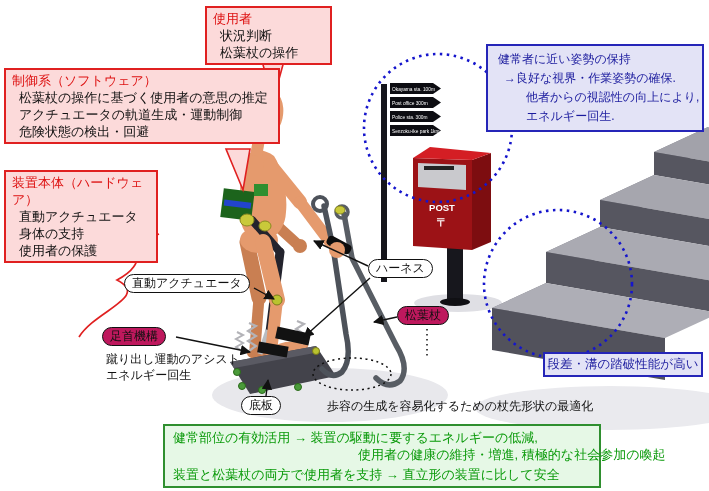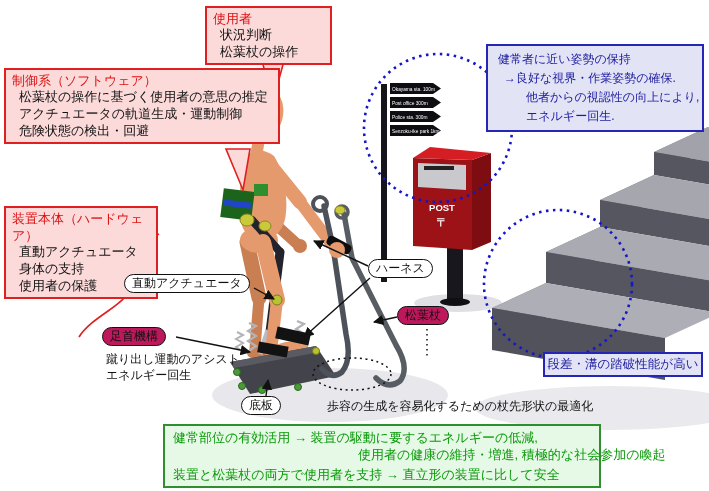--- a/index.html
+++ b/index.html
@@ -2,21 +2,21 @@
 <html><head>
 <meta charset="utf-8">
 <style>
   html,body{margin:0;padding:0;background:#fff;}
   #stage{position:relative;width:709px;height:491px;background:#ffffff;overflow:hidden;
          font-family:"Liberation Sans","DejaVu Sans",sans-serif;}
   #scene{position:absolute;left:0;top:0;z-index:1;}
   .callout{position:absolute;z-index:3;box-sizing:border-box;font-size:13px;line-height:17px;color:#111;}
   .pink{background:#fcdada;border:2px solid #e02020;padding:2px 6px;}
   .pink .title{color:#dd1111;}
-  .pink .line{padding-left:7px;white-space:nowrap;font-family:Liberation Mono, monospace;}
+  .pink .line{padding-left:7px;white-space:nowrap;}
   .bluebox{background:#e3e3f6;border:2px solid #2525b8;color:#1b1b9e;}
   .greenbox{background:#e6f8e6;border:2px solid #2f8f2f;color:#0a9a0a;}
   .stadium{position:absolute;z-index:3;border:1.6px solid #111;border-radius:12px;background:#fff;
            font-size:12px;line-height:17px;padding:0 7px;white-space:nowrap;color:#111;}
   .stadium.yellow{background:#be185d;}
   .note{position:absolute;z-index:3;font-size:12px;line-height:16px;color:#111;white-space:nowrap;}
   #posture-box{left:486px;top:44px;width:218px;padding:4px 8px;font-size:12px;line-height:19px;}
   #posture-box .l1{padding-left:2px;}
   #posture-box .l2{padding-left:8px;}
   #posture-box .l3,#posture-box .l4{padding-left:30px;}
@@ -181,21 +181,21 @@
   <div class="line">松葉杖の操作</div>
 </div>
 
 <div class="callout pink" style="left:4px;top:68px;width:276px;">
   <div class="title">制御系（ソフトウェア）</div>
   <div class="line">松葉杖の操作に基づく使用者の意思の推定</div>
   <div class="line">アクチュエータの軌道生成・運動制御</div>
   <div class="line">危険状態の検出・回避</div>
 </div>
 
-<div class="callout pink" style="left:4px;top:170px;width:154px;margin-top:36px;">
+<div class="callout pink" style="left:4px;top:170px;width:154px;">
   <div class="title">装置本体（ハードウェア）</div>
   <div class="line">直動アクチュエータ</div>
   <div class="line">身体の支持</div>
   <div class="line">使用者の保護</div>
 </div>
 
 <div class="callout bluebox" id="posture-box">
   <div class="l1 nw">健常者に近い姿勢の保持</div>
   <div class="l2 nw">→良好な視界・作業姿勢の確保.</div>
   <div class="l3 nw">他者からの視認性の向上により,</div>

